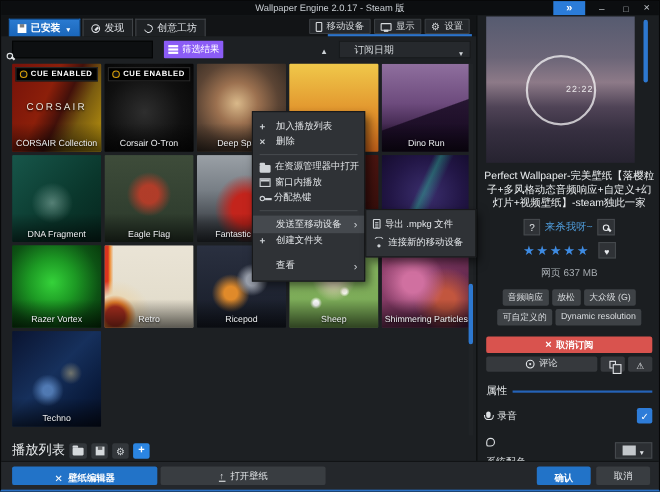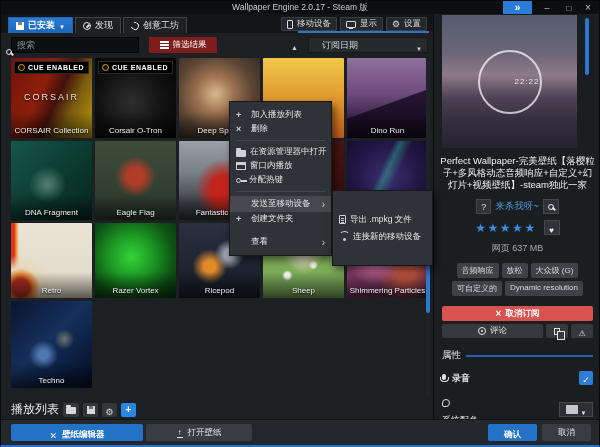--- a/index.html
+++ b/index.html
@@ -25,21 +25,21 @@
   .toolbar{position:absolute;right:172px;bottom:2px;display:flex;gap:3px;}
   .toolbar-underline{position:absolute;left:297px;top:30px;width:131px;height:2px;background:#2d73c9;}
   .tool-btn{height:14px;display:flex;align-items:center;gap:4px;padding:0 5px;font-size:8.5px;
     background:#24272b;border:1px solid #3a3e42;color:#d8dbde;border-radius:1px;}
   
   .search-box{position:absolute;left:10px;top:36px;width:128px;height:16px;background:#0d0f11;border:1px solid #040506;}
   .search-box input{position:absolute;inset:0;background:transparent;border:none;outline:none;color:#dfe2e5;
     font-size:9px;padding:0 18px 0 5px;width:100%;height:100%;}
   .search-box input::placeholder{color:#878d92;}
   .search-ic{position:absolute;right:6px;top:4px;color:#dfe2e5;}
-  .filter-btn{position:absolute;left:148px;top:36px;width:68px;height:16px;background:#7f1d1d;border-radius:1px;
+  .filter-btn{position:absolute;left:148px;top:36px;width:54px;height:16px;background:#8b5cf6;border-radius:1px;
     display:flex;align-items:center;justify-content:center;gap:4px;color:#fff;font-size:8.5px;}
   .sort-btn{position:absolute;left:286px;top:37px;width:15px;height:14px;display:flex;align-items:center;
     justify-content:center;color:#ccd1d5;}
   .g-caret-up::before{content:"▲";font-size:7px;}
   .dropdown{position:absolute;left:307px;top:36px;width:120px;height:16px;background:#26292d;border:1px solid #17191b;
     display:flex;align-items:center;padding-left:13px;font-size:9px;color:#d3d7da;}
   .dd-caret{position:absolute;right:5px;top:5px;color:#cfd3d7;}
   .g-caret-down::before{content:"▼";font-size:6px;}
   
   .grid{position:absolute;left:10px;top:57px;width:490px;display:grid;
@@ -58,21 +58,21 @@
   .context-menu{position:absolute;left:228px;top:100px;width:103px;background:#2f3236;border:1px solid #17181a;
     box-shadow:3px 4px 8px rgba(0,0,0,.55);padding:6px 0;z-index:10;}
   .menu-item{height:14px;display:flex;align-items:center;gap:4px;padding:0 6px;font-size:8.5px;color:#e2e5e8;}
   .menu-item.highlight{background:#45494e;height:16px;}
   .mi-ic{width:11px;height:11px;display:flex;align-items:center;justify-content:center;color:#cfd3d7;flex:0 0 auto;font-size:9px;}
   .mi-label{white-space:nowrap;}
   .mi-arrow{margin-left:auto;color:#cfd3d7;} .mi-arrow::before{content:"›";font-size:10px;}
   .menu-divider{height:1px;background:#44484c;margin:4px 6px;}
   .menu-spacer{height:9px;}
   .submenu{position:absolute;left:331px;top:189px;width:101px;background:#2f3236;border:1px solid #17181a;
-    box-shadow:3px 4px 8px rgba(0,0,0,.55);padding:20px 0;z-index:11;}
+    box-shadow:3px 4px 8px rgba(0,0,0,.55);padding:4px 0;z-index:11;}
   .submenu .menu-item{height:17px;}
   .g-plus::before{content:"+";font-weight:bold;} .g-close2::before{content:"×";font-weight:bold;}
   
   .icx{display:inline-block;position:relative;vertical-align:middle;flex:0 0 auto;}
   .ic-search{width:6px;height:6px;border:1.5px solid currentColor;border-radius:50%;}
   .ic-search::after{content:"";position:absolute;width:4px;height:1.5px;background:currentColor;
     transform:rotate(45deg);right:-3px;bottom:-1px;}
   .ic-folder{width:10px;height:7px;background:currentColor;border-radius:1px;margin-top:2px;}
   .ic-folder::before{content:"";position:absolute;top:-2px;left:0;width:5px;height:2px;background:currentColor;border-radius:1px 1px 0 0;}
   .ic-monitor{width:10px;height:7px;border:1px solid currentColor;border-radius:1px;}
@@ -131,41 +131,41 @@
   .unsub-btn{margin:10px 8px 0;height:15px;background:#d9534e;border-radius:2px;display:flex;align-items:center;
     justify-content:center;gap:4px;color:#fff;font-size:8.5px;font-weight:bold;}
   .comment-row{margin:3px 8px 0;display:flex;gap:3px;}
   .comment-btn{flex:1;height:14px;background:#36393d;border-radius:2px;display:flex;align-items:center;
     justify-content:center;gap:4px;font-size:8.5px;color:#e2e5e8;}
   .mini-btn{width:22px;height:14px;background:#36393d;border-radius:2px;display:flex;align-items:center;
     justify-content:center;color:#dfe2e5;}
   .props-header{margin:11px 8px 0;display:flex;align-items:center;gap:5px;}
   .props-title{font-size:9.5px;font-weight:normal;color:#e6e9eb;}
   .props-line{flex:1;height:2px;background:#2563b8;}
-  .record-row{margin:9px 8px 0;display:flex;align-items:center;font-weight:bold;}
+  .record-row{margin:9px 8px 0;display:flex;align-items:center;}
   .record-label{font-size:9px;color:#dfe2e5;margin-left:6px;}
   .checkbox{margin-left:auto;width:14px;height:14px;background:#2e7cd8;border-radius:2px;display:flex;
     align-items:center;justify-content:center;color:#fff;}
   .color-block{margin:8px 8px 0;position:relative;color:#dfe2e5;}
   .color-zh{font-size:9px;margin-top:3px;}
   .color-dd{position:absolute;right:0;top:9px;width:34px;height:15px;background:#2c2f33;border:1px solid #45494d;
     display:flex;align-items:center;justify-content:center;gap:3px;}
   .swatch{width:12px;height:9px;background:#c3c7cb;}
   
   .playlist-row{position:absolute;left:10px;top:401px;height:15px;display:flex;align-items:center;gap:4px;}
   .pl-label{font-size:12px;color:#e8ebed;}
   .pl-btn{height:14px;min-width:15px;padding:0 3px;background:#33373b;border-radius:2px;display:flex;
     align-items:center;justify-content:center;color:#d5d9dc;}
   .pl-btn.blue{background:#2b85e2;color:#fff;font-weight:bold;font-size:10px;}
   .footer{position:absolute;left:0;top:418px;right:0;bottom:0;background:#24272b;border-top:1px solid #111315;}
   .f-btn{position:absolute;top:4px;height:17px;border-radius:2px;display:flex;align-items:center;
     justify-content:center;gap:5px;font-size:8.5px;color:#e3e6e9;}
   .f-blue{background:#2273c8;color:#fff;font-weight:bold;align-items:flex-end;}
   .f-dark{background:#393d41;}
-  .btn-editor{left:10px;width:132px;} .btn-open{left:145px;width:106px;}
+  .btn-editor{left:10px;width:132px;} .btn-open{left:145px;width:150px;}
   .btn-confirm{left:487px;width:49px;} .btn-cancel{left:541px;width:49px;}
 </style>
 </head>
 <body>
 
 <div class="window">
 
   <div class="titlebar">
     <div class="tb-title">Wallpaper Engine 2.0.17 - Steam 版</div>
     <div class="tb-btn btn-collapse">
@@ -209,21 +209,20 @@
       </div>
       <div class="tool-btn">
         <span class="g-gear"></span>
         <span>设置</span>
       </div>
     </div>
   </div>
   <div class="toolbar-underline"></div>
 
   <div class="search-box">
-    <input type="text" placeholder="搜索" style="">
     <span class="icx ic-search search-ic"></span>
   </div>
   <div class="filter-btn">
     <span class="icx ic-filter"></span>
     <span>筛选结果</span>
   </div>
   <div class="sort-btn">
       <span class="g-caret-up"></span>
     </div>
   <div class="dropdown">
@@ -287,28 +286,28 @@
         
         
       </div>
 
       <div class="tile" style="background: linear-gradient(115deg, rgba(40, 220, 160, 0) 40%, rgba(40, 220, 160, 0.35) 46%, rgba(40, 220, 160, 0) 56%), radial-gradient(circle at 50% 45%, rgb(59, 47, 110) 0%, rgb(34, 22, 70) 55%, rgb(18, 10, 40) 100%);">
         
         
         
       </div>
 
+      <div class="tile" style="background: radial-gradient(circle at 45% 45%, rgb(53, 210, 58) 0%, rgb(29, 154, 36) 35%, rgb(13, 82, 20) 70%, rgb(6, 51, 9) 100%);">
+
+        <div class="tile-label">Razer Vortex</div>
+      </div>
+
       <div class="tile" style="background: radial-gradient(circle at 12% 86%, rgb(176, 48, 32) 0%, rgb(176, 48, 32) 9%, rgb(224, 120, 40) 13%, rgb(232, 216, 184) 20%, rgba(232, 216, 184, 0) 34%), linear-gradient(90deg, rgb(216, 52, 31) 0%, rgb(216, 52, 31) 4%, rgb(240, 138, 46) 6%, rgba(240, 138, 46, 0) 10%), linear-gradient(rgb(234, 228, 214), rgb(224, 218, 200));">
 
         <div class="tile-label">Retro</div>
-      </div>
-
-      <div class="tile" style="background: radial-gradient(circle at 45% 45%, rgb(53, 210, 58) 0%, rgb(29, 154, 36) 35%, rgb(13, 82, 20) 70%, rgb(6, 51, 9) 100%);">
-
-        <div class="tile-label">Razer Vortex</div>
       </div>
 
       <div class="tile" style="background: radial-gradient(circle at 62% 42%, rgb(154, 160, 172) 0%, rgb(154, 160, 172) 8%, rgba(154, 160, 172, 0) 22%), radial-gradient(circle at 38% 58%, rgb(224, 138, 42) 0%, rgb(224, 138, 42) 9%, rgba(224, 138, 42, 0) 26%), linear-gradient(rgb(42, 48, 64), rgb(23, 28, 40));">
 
         <div class="tile-label">Ricepod</div>
       </div>
 
       <div class="tile" style="background: radial-gradient(at 50% 35%, rgb(216, 210, 176) 0%, rgb(216, 210, 176) 14%, rgba(216, 210, 176, 0) 36%), radial-gradient(circle at 30% 70%, rgb(255, 255, 255) 0%, rgb(255, 255, 255) 3%, rgba(255, 255, 255, 0) 7%), radial-gradient(circle at 62% 56%, rgb(255, 255, 255) 0%, rgb(255, 255, 255) 3%, rgba(255, 255, 255, 0) 7%), linear-gradient(rgb(140, 186, 100), rgb(116, 164, 82));">
 
         <div class="tile-label">Sheep</div>

